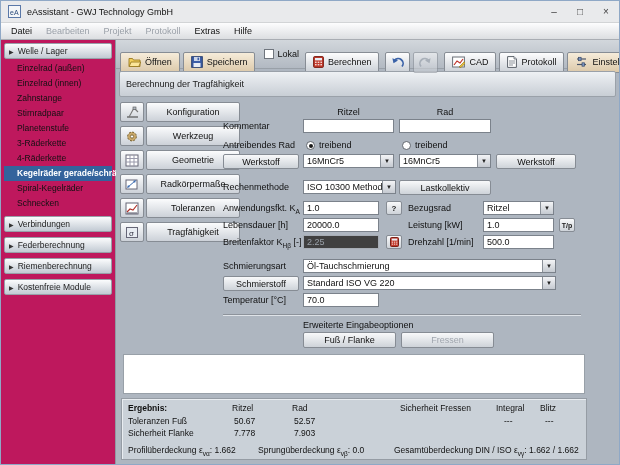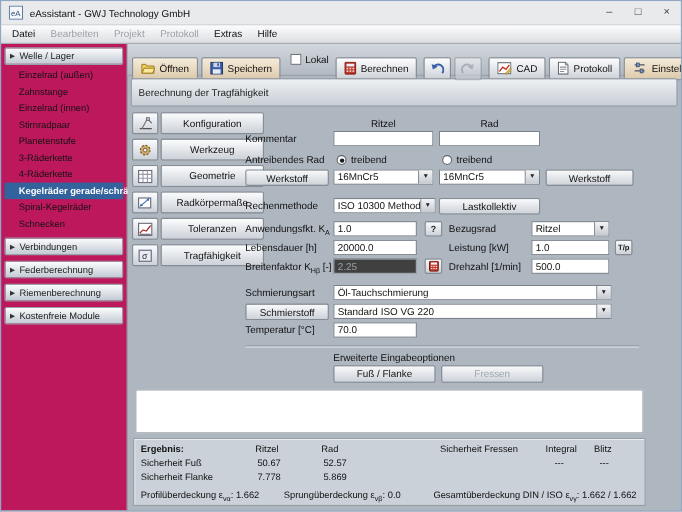--- a/index.html
+++ b/index.html
@@ -112,22 +112,22 @@
 
   <div class="bodyrow">
 
     <div class="sidebar">
       <div class="side-header">
         <span class="arr">▶</span>
         <span>Welle / Lager</span>
       </div>
       <div class="side-items">
         <div class="side-item">Einzelrad (außen)</div>
+        <div class="side-item">Einzelrad (innen)</div>
         <div class="side-item">Zahnstange</div>
-        <div class="side-item">Einzelrad (innen)</div>
         <div class="side-item">Stirnradpaar</div>
         <div class="side-item">Planetenstufe</div>
         <div class="side-item">3-Räderkette</div>
         <div class="side-item">4-Räderkette</div>
         <div class="side-item selected">Kegelräder gerade/schräg</div>
         <div class="side-item">Spiral-Kegelräder</div>
         <div class="side-item">Schnecken</div>
       </div>
       <div class="side-header spaced">
         <span class="arr">▶</span>
@@ -394,29 +394,29 @@
         <div class="abs msg-area" style="left:7px;top:256px;width:462px;height:40px"></div>
 
         <div class="abs results" style="left:5px;top:300px;width:466px;height:62px">
           <span class="r bold" style="left:6px;top:4px">Ergebnis:</span>
           <span class="r" style="left:110px;top:4px">Ritzel</span>
           <span class="r" style="left:170px;top:4px">Rad</span>
           <span class="r" style="left:278px;top:4px">Sicherheit Fressen</span>
           <span class="r" style="left:374px;top:4px">Integral</span>
           <span class="r" style="left:418px;top:4px">Blitz</span>
 
-          <span class="r" style="left:6px;top:17px">Sicherheit Fuß</span>
+          <span class="r" style="left:6px;top:17px">Toleranzen Fuß</span>
           <span class="r" style="left:112px;top:17px">50.67</span>
           <span class="r" style="left:172px;top:17px">52.57</span>
           <span class="r" style="left:382px;top:17px">---</span>
           <span class="r" style="left:423px;top:17px">---</span>
 
           <span class="r" style="left:6px;top:29px">Sicherheit Flanke</span>
           <span class="r" style="left:112px;top:29px">7.778</span>
-          <span class="r" style="left:172px;top:29px">5.869</span>
+          <span class="r" style="left:172px;top:29px">7.903</span>
 
           <span class="r" style="left:6px;top:46px"><span>Profilüberdeckung ε</span><sub>vα</sub><span>:</span>&nbsp;<span>1.662</span></span>
           <span class="r" style="left:136px;top:46px"><span>Sprungüberdeckung ε</span><sub>vβ</sub><span>:</span>&nbsp;<span>0.0</span></span>
           <span class="r" style="left:272px;top:46px"><span>Gesamtüberdeckung DIN / ISO ε</span><sub>vγ</sub><span>:</span>&nbsp;<span>1.662  /  1.662</span></span>
         </div>
 
       </div>
     </div>
   </div>
 </div>

